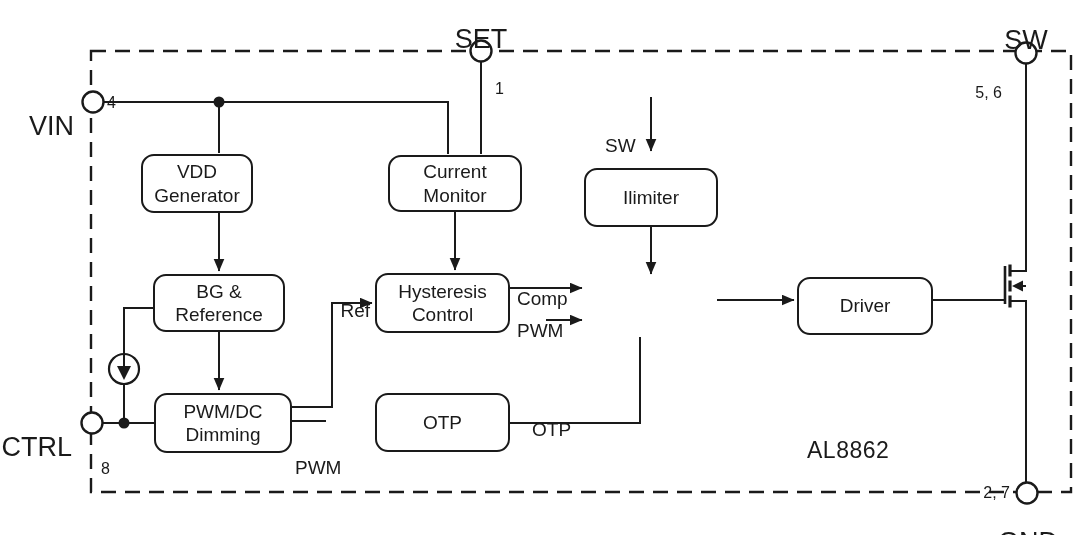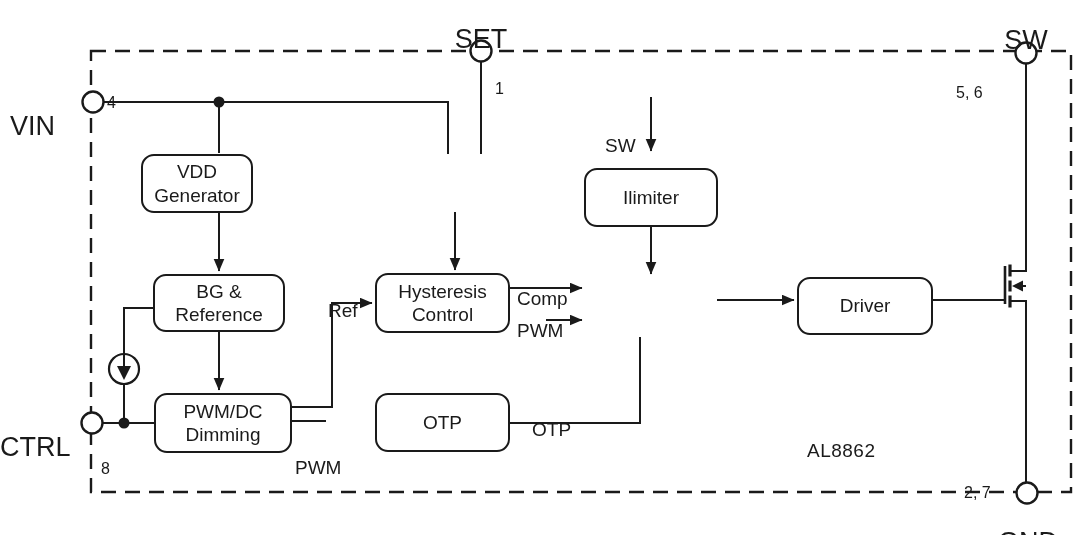--- a/index.html
+++ b/index.html
@@ -11,22 +11,22 @@
   .block{
     position:absolute;box-sizing:border-box;background:#fff;
     border:2px solid #1a1a1a;border-radius:13px;
     display:flex;align-items:center;justify-content:center;text-align:center;
   }
   .blabel{font-size:19px;line-height:1.22;white-space:pre-line;}
   .lbl{position:absolute;white-space:nowrap;margin-top:24px;}
   .pin-name{font-size:27px;line-height:27px;}
   .pin-num{font-size:16px;line-height:16px;}
   .sig{font-size:19px;line-height:19px;}
-  .part{font-size:19px;line-height:29px;letter-spacing:0.5px;}
-  .ar{}
+  .part{font-size:23px;line-height:29px;letter-spacing:0.5px;}
+  .ar{text-align:right;}
   .ac{text-align:center;}
 </style>
 </head>
 <body>
 
 <div id="canvas">
 
   <svg id="wires" viewBox="0 0 1080 535" xmlns="http://www.w3.org/2000/svg" fill="none" stroke="#1a1a1a" stroke-width="2">
     <defs>
       <marker id="arr" markerUnits="userSpaceOnUse" markerWidth="15" markerHeight="12" refX="12.5" refY="5.5" orient="auto">
@@ -82,20 +82,24 @@
       <circle cx="1026" cy="53" r="10.5"></circle>
       <circle cx="1027" cy="493" r="10.5"></circle>
       <circle cx="92" cy="423" r="10.5"></circle>
     </g>
   </svg>
 
   <div class="block" style="left:141px;top:154px;width:112px;height:59px">
     <span class="blabel">VDD
 Generator</span>
   </div>
+  <div class="block" style="left:388px;top:155px;width:134px;height:57px">
+    <span class="blabel">Current
+Monitor</span>
+  </div>
   <div class="block" style="left:584px;top:168px;width:134px;height:59px">
     <span class="blabel">Ilimiter</span>
   </div>
   <div class="block" style="left:153px;top:274px;width:132px;height:58px">
     <span class="blabel">BG &amp;
 Reference</span>
   </div>
   <div class="block" style="left:154px;top:393px;width:138px;height:60px">
     <span class="blabel">PWM/DC
 Dimming</span>

